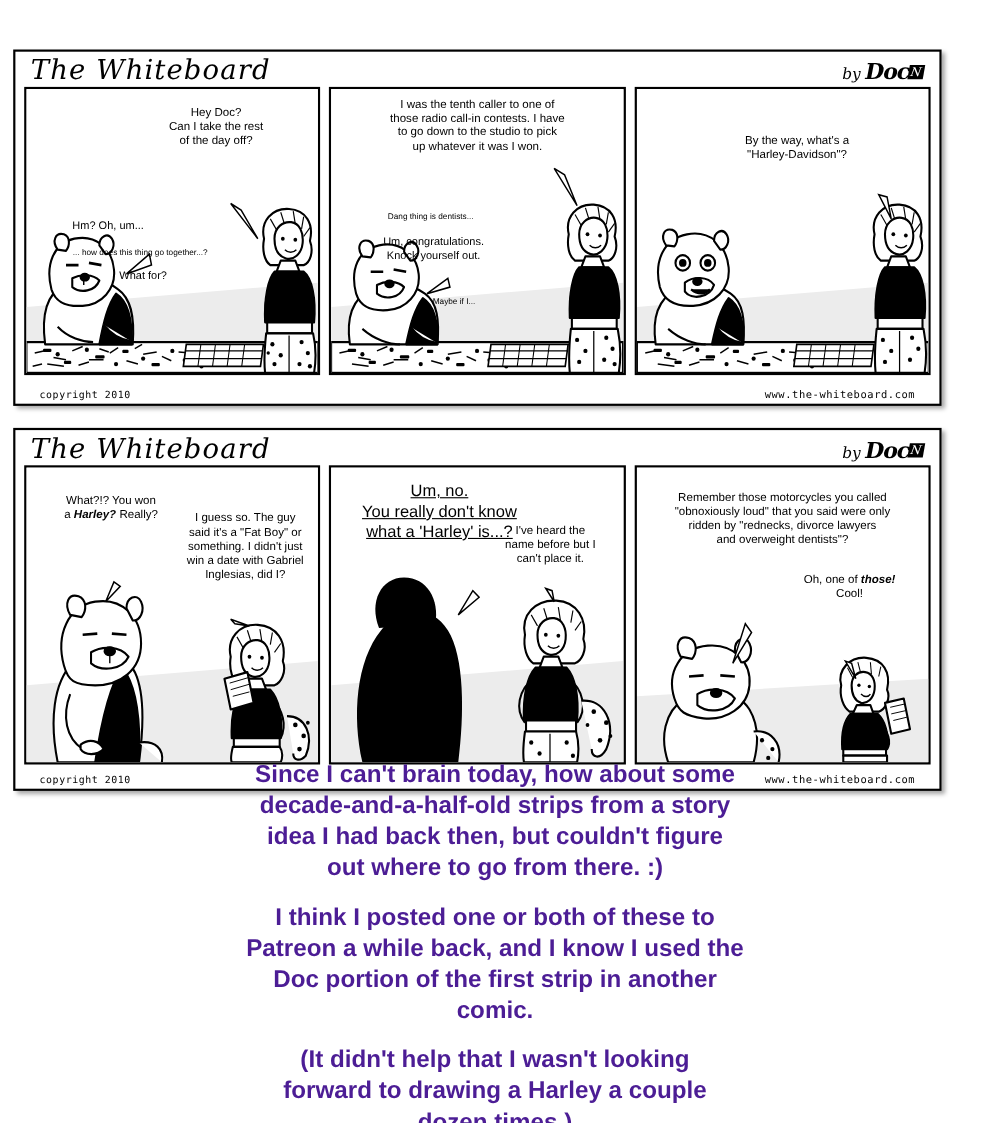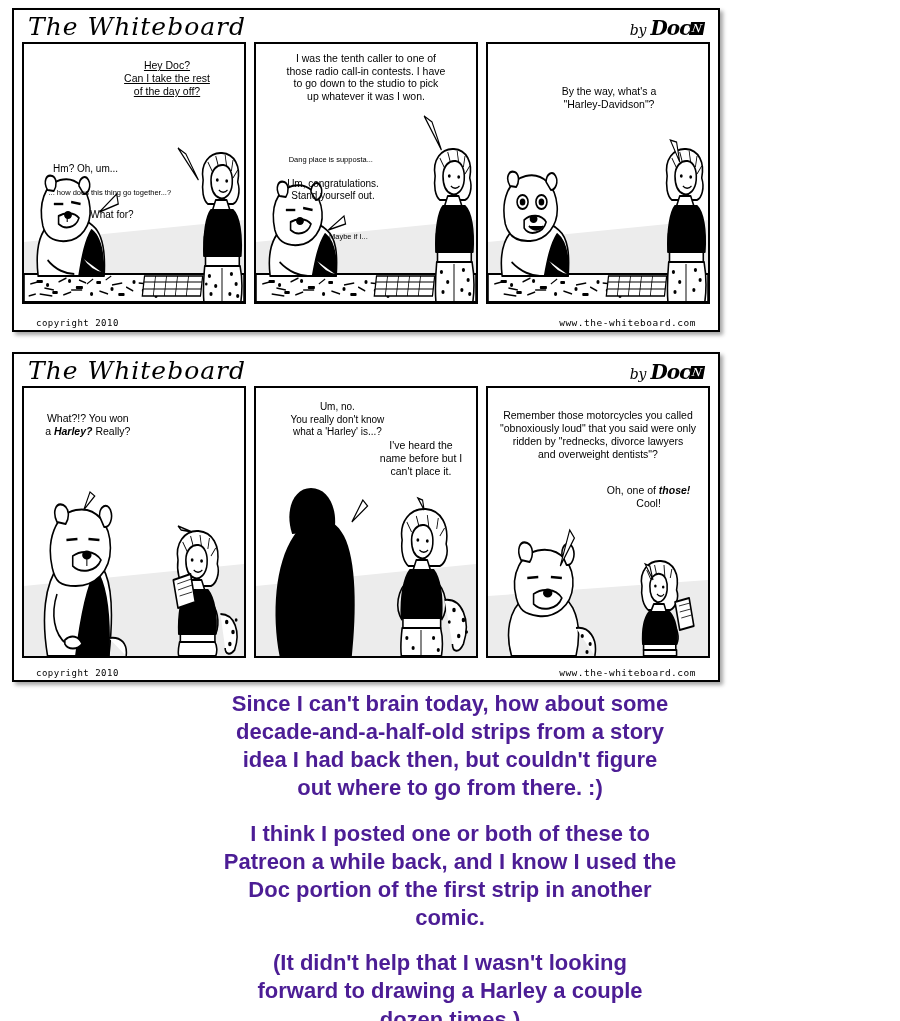--- a/index.html
+++ b/index.html
@@ -13,25 +13,26 @@
     font-family: "Liberation Sans", sans-serif;
     color: #000;
     position: relative;
     overflow: hidden;
   }
 
   
   .strip {
     position: absolute;
     left: 12px;
-    width: 708px;
+    width: 844px;
     background: #ffffff;
     border: 2px solid #000;
     box-shadow: 3px 3px 4px rgba(0,0,0,0.35);
     box-sizing: border-box;
+    margin-top: 37px;
   }
   #strip1 { top: 8px; height: 324px; }
   #strip2 { top: 352px; height: 330px; }
 
   .strip-header {
     position: relative;
     height: 34px;
   }
   .strip-title {
     position: absolute;
@@ -260,21 +261,21 @@
               <circle cx="262" cy="250" r="2"></circle>
             <circle cx="272" cy="252" r="2"></circle>
               <circle cx="232" cy="240" r="1.6"></circle>
           </g>
         </g>
 
         <path d="M196 104 L222 136 L206 110 Z" fill="#fff" stroke="#000" stroke-width="1.4"></path>
         <path d="M118 150 L96 168 L120 160 Z" fill="#fff" stroke="#000" stroke-width="1.4"></path>
       </svg>
       <div class="balloon" style="left:34%;top:6%;width:62%;font-size:10.5px;">
-        <span style="white-space:pre-line;text-decoration:underline;">Hey Doc?
+        <span style="white-space:pre-line;">Hey Doc?
 Can I take the rest
 of the day off?</span>
       </div>
       <div class="balloon" style="left:4%;top:46%;width:48%;font-size:10px;">
         <span style="white-space:pre-line;">Hm? Oh, um...</span>
       </div>
       <div class="balloon tiny" style="left:2%;top:56%;width:74%;">
         <span style="white-space:pre-line;">... how does this thing go together...?</span>
       </div>
       <div class="balloon" style="left:18%;top:64%;width:44%;font-size:10px;">
@@ -373,25 +374,25 @@
         <path d="M214 72 L236 106 L224 78 Z" fill="#fff" stroke="#000" stroke-width="1.4"></path>
         <path d="M112 172 L92 186 L114 180 Z" fill="#fff" stroke="#000" stroke-width="1.4"></path>
       </svg>
       <div class="balloon" style="left:4%;top:3%;width:92%;font-size:10.5px;">
         <span style="white-space:pre-line;text-align:right;">I was the tenth caller to one of
 those radio call-in contests. I have
 to go down to the studio to pick
 up whatever it was I won.</span>
       </div>
       <div class="balloon tiny" style="left:3%;top:43%;width:62%;">
-        <span style="white-space:pre-line;">Dang place is supposta...</span>
+        <span style="white-space:pre-line;">Dang thing is dentists...</span>
       </div>
       <div class="balloon" style="left:3%;top:52%;width:64%;font-size:10px;">
         <span style="white-space:pre-line;">Um, congratulations.
-Stand yourself out.</span>
+Knock yourself out.</span>
       </div>
       <div class="balloon tiny" style="left:22%;top:73%;width:40%;">
         <span style="white-space:pre-line;">Maybe if I...</span>
       </div>
     </div>
 
     <div class="panel" id="p13">
       <svg viewBox="0 0 280 258" width="100%" height="100%" preserveAspectRatio="none">
         <rect x="0" y="0" width="280" height="258" fill="#fff"></rect>
         <path d="M0 198 L280 176 L280 258 L0 258 Z" fill="#ececec"></path>
@@ -569,20 +570,27 @@
         </g>
 
         <path d="M108 250 C124 248 132 256 130 268" fill="#fff" stroke="#000" stroke-width="2"></path>
 
         <path d="M84 104 L76 122 L90 108 Z" fill="#fff" stroke="#000" stroke-width="1.4"></path>
         <path d="M196 138 L214 144 L200 142 Z" fill="#fff" stroke="#000" stroke-width="1.4"></path>
       </svg>
       <div class="balloon" style="left:4%;top:9%;width:50%;font-size:10.5px;">
         <span>What?!? You won<br>a <b><i>Harley?</i></b> Really?</span>
       </div>
+      <div class="balloon" style="left:50%;top:15%;width:50%;font-size:10.5px;">
+        <span style="white-space:pre-line;">I guess so. The guy
+said it's a "Fat Boy" or
+something.  I didn't just
+win a date with Gabriel
+Inglesias, did I?</span>
+      </div>
     </div>
 
     <div class="panel" id="p22">
       <svg viewBox="0 0 280 268" width="100%" height="100%" preserveAspectRatio="none">
         <rect x="0" y="0" width="280" height="268" fill="#fff"></rect>
         <path d="M0 198 L280 176 L280 268 L0 268 Z" fill="#ececec"></path>
 
         <path d="M30 268 C20 226 24 176 48 148 C66 126 96 124 112 148 C128 172 128 224 122 268 Z" fill="#000"></path>
         <path d="M46 146 C36 122 48 100 70 100 C92 100 104 120 100 142" fill="#000"></path>
 
@@ -619,21 +627,21 @@
           <g fill="#000" stroke="none">
             <circle cx="192" cy="250" r="2"></circle>
               <circle cx="200" cy="260" r="2"></circle>
             <circle cx="226" cy="250" r="2"></circle>
               <circle cx="232" cy="262" r="2"></circle>
           </g>
         </g>
         <path d="M136 112 L122 134 L142 118 Z" fill="#fff" stroke="#000" stroke-width="1.4"></path>
         <path d="M206 110 L214 122 L212 112 Z" fill="#fff" stroke="#000" stroke-width="1.4"></path>
       </svg>
-      <div class="balloon" style="left:8%;top:5%;width:58%;font-size:10px;">
+      <div class="balloon" style="left:8%;top:5%;width:58%;font-size:15px;text-decoration:underline;">
         <span style="white-space:pre-line;">Um, no.
 You really don't know
 what a 'Harley' is...?</span>
       </div>
       <div class="balloon" style="left:52%;top:19%;width:46%;font-size:10.5px;">
         <span style="white-space:pre-line;">I've heard the
 name before but I
 can't place it.</span>
       </div>
     </div>

